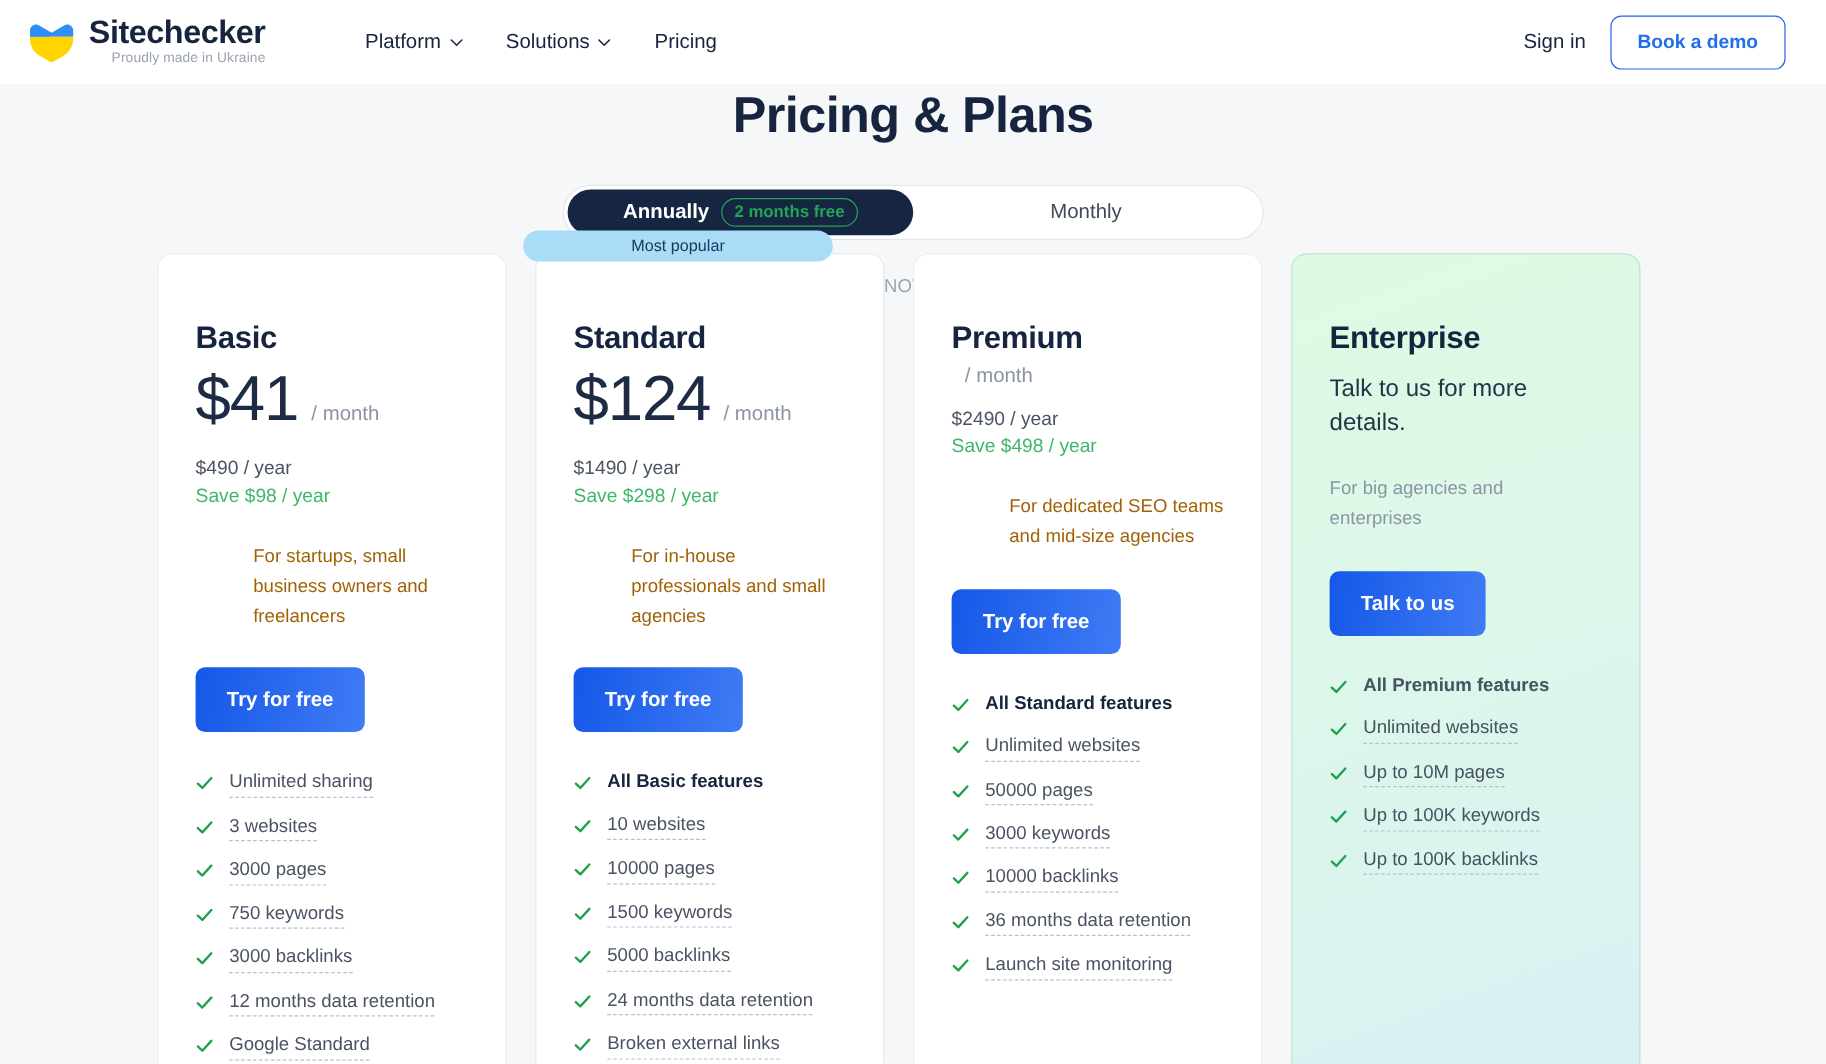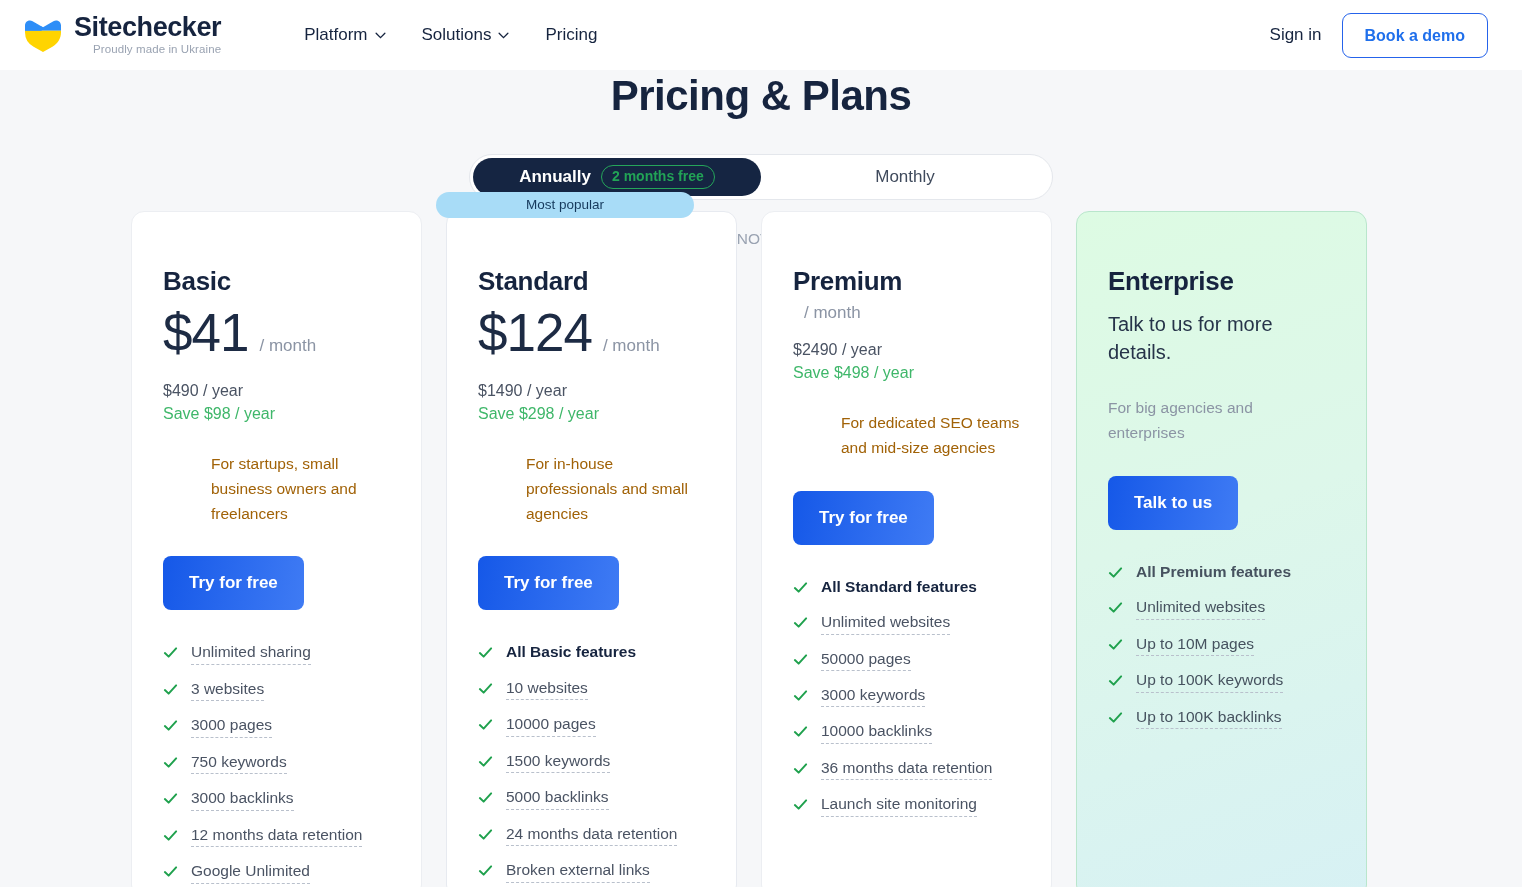--- a/index.html
+++ b/index.html
@@ -251,21 +251,21 @@
         <div class="feat">
           <svg class="tick" viewBox="0 0 16 16">
             <path d="M2 8.6 6 12.4 14 3.6" fill="none" stroke="#1fa14d" stroke-width="2.1" stroke-linecap="round" stroke-linejoin="round"></path>
           </svg>
           <span class="feat-label">12 months data retention</span>
         </div>
         <div class="feat">
           <svg class="tick" viewBox="0 0 16 16">
             <path d="M2 8.6 6 12.4 14 3.6" fill="none" stroke="#1fa14d" stroke-width="2.1" stroke-linecap="round" stroke-linejoin="round"></path>
           </svg>
-          <span class="feat-label">Google Unlimited</span>
+          <span class="feat-label">Google Standard</span>
         </div>
       </div></div>
     <div class="card popular"><div class="popular-badge">Most popular</div><div class="plan-name">Standard</div><div class="price-row">
         <span class="price">$124</span>
         <span class="per">/ month</span>
       </div><div class="per-year">$1490 / year</div><div class="save">Save $298 / year</div><div class="audience">For in-house professionals and small agencies</div><div class="cta">Try for free</div><div class="features">
         <div class="feat bold">
           <svg class="tick" viewBox="0 0 16 16">
             <path d="M2 8.6 6 12.4 14 3.6" fill="none" stroke="#1fa14d" stroke-width="2.1" stroke-linecap="round" stroke-linejoin="round"></path>
           </svg>

